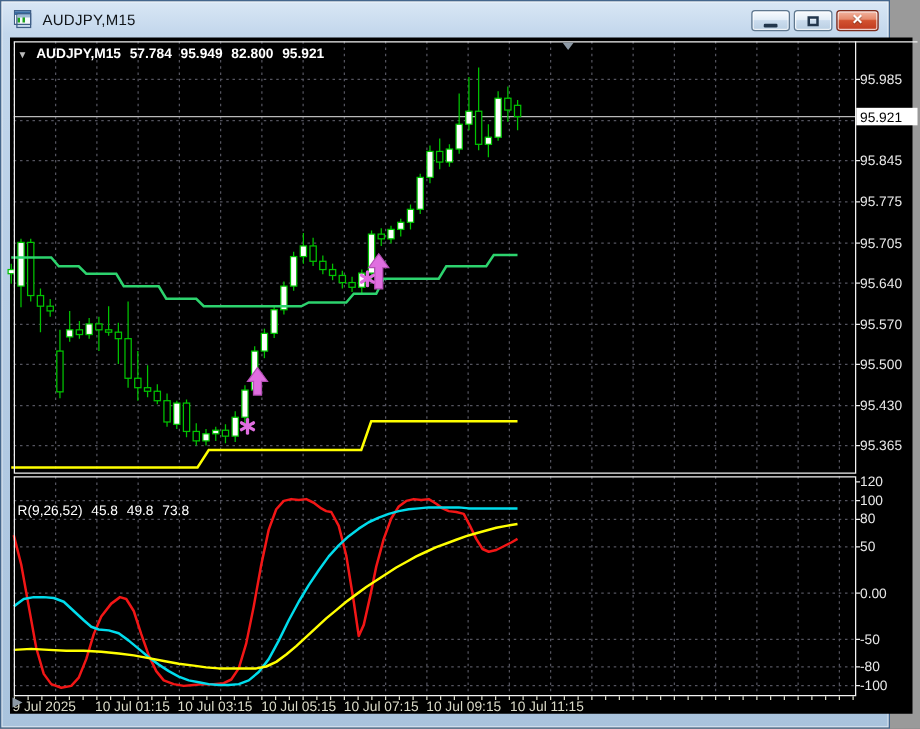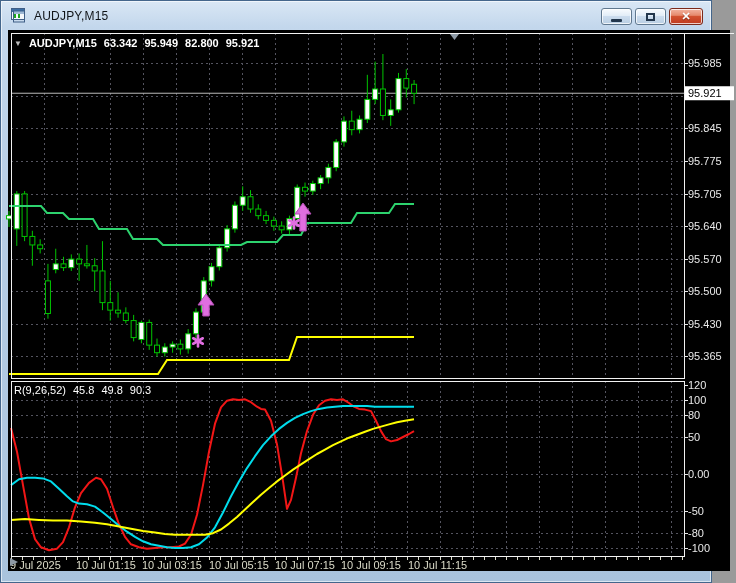--- a/index.html
+++ b/index.html
@@ -16,21 +16,21 @@
   .ctlbtn.close{width:34px;border-color:#7c2a1b;color:#fff;
     background:linear-gradient(180deg,#f2b5a2 0%,#e68a6d 42%,#d2512f 50%,#bf3a20 100%);}
   .glyph-min{width:11px;height:3px;background:#22364c;border-radius:1px;margin-top:7px;}
   .glyph-restore{width:9px;height:8px;border:2px solid #22364c;background:transparent;box-sizing:border-box;}
   .glyph-close{font-size:11px;font-weight:bold;line-height:1;text-shadow:0 1px 1px rgba(0,0,0,.4);}
   #client{position:absolute;left:7px;top:29px;width:722px;height:541px;background:#000;}
   #chart-svg{position:absolute;left:0;top:0;}
   .overlay{position:absolute;color:#fff;font-size:11px;white-space:nowrap;}
   #main-header{left:13px;top:36px;font-weight:bold;display:flex;gap:7px;align-items:center;}
   #main-header .dd{color:#bcbcbc;font-size:8px;}
-  #sub-header{left:13px;top:383px;display:flex;gap:7px;justify-content:center;}
+  #sub-header{left:13px;top:402px;display:flex;gap:7px;justify-content:center;}
 </style>
 </head>
 <body>
 
 <div id="window">
 
   <div id="titlebar">
     <svg id="title-icon" viewBox="0 0 16 15">
       <rect x="0.5" y="0.5" width="13" height="11" fill="#f4f8fc" stroke="#3f5e86"></rect>
       <rect x="1" y="1" width="12" height="3" fill="#3a6ea5"></rect>
@@ -360,26 +360,26 @@
       <polygon points="449,33 458,33 453.5,39" fill="#8d99a5"></polygon>
       <polygon points="9,557 17,561 9,565" fill="#8d99a5"></polygon>
       <rect x="10" y="32" width="673" height="345" fill="rgba(0,0,0,0)"></rect>
       <rect x="10" y="380" width="673" height="175" fill="rgba(0,0,0,0)"></rect>
       <rect x="684" y="32" width="50" height="523" fill="rgba(0,0,0,0)"></rect>
     </svg>
 
   <div id="main-header" class="overlay">
     <span class="dd">▼</span>
     <span>AUDJPY,M15</span>
-    <span>63.342</span>
+    <span>57.784</span>
     <span>95.949</span>
     <span>82.800</span>
     <span>95.921</span>
   </div>
 
   <div id="sub-header" class="overlay">
     <span>R(9,26,52)</span>
     <span>45.8</span>
     <span>49.8</span>
-    <span>90.3</span>
+    <span>73.8</span>
   </div>
 
 </div>
 
 </body></html>

